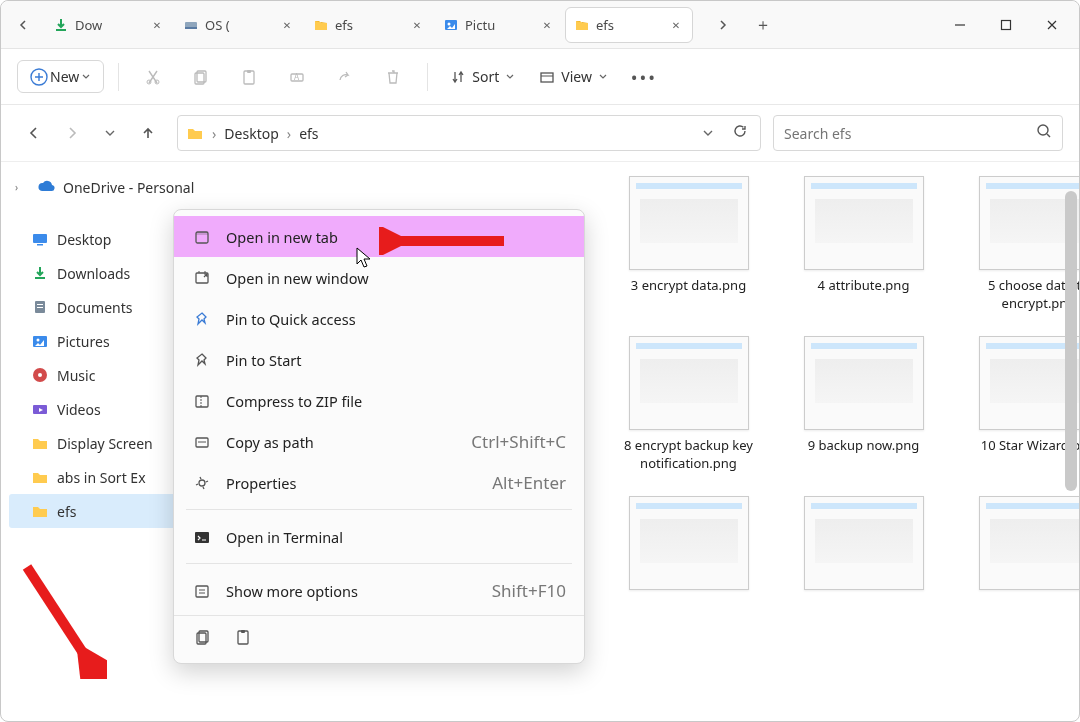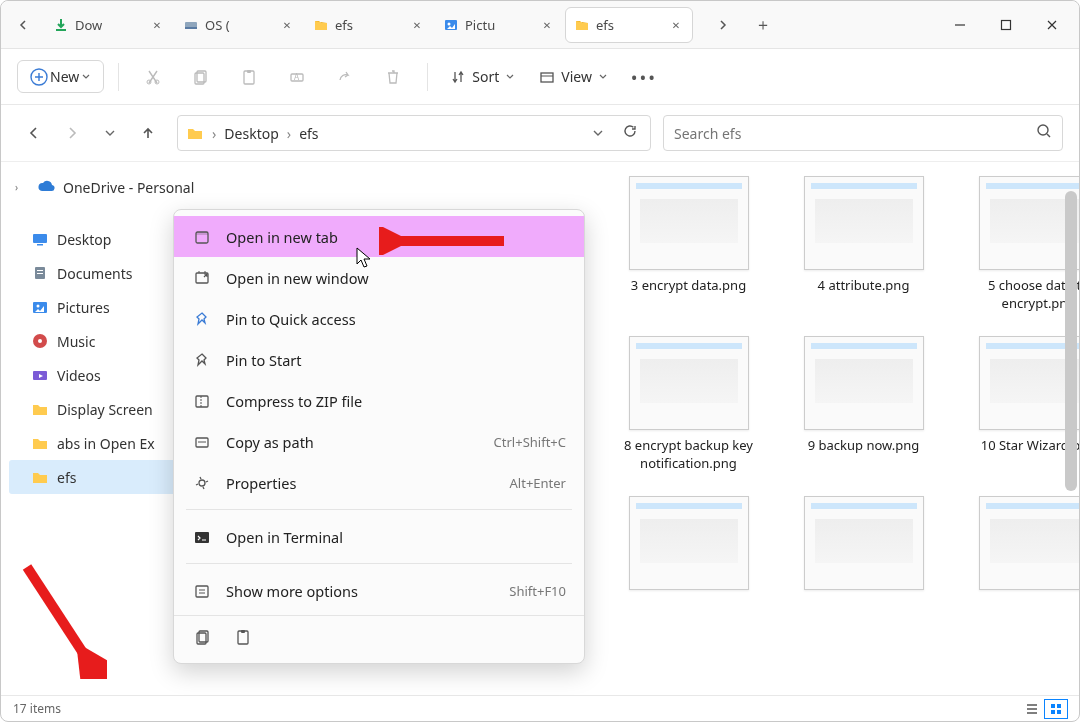--- a/index.html
+++ b/index.html
@@ -33,21 +33,21 @@
 
 .addrrow { height: 56px; display: flex; align-items: center; padding: 0 16px; gap: 12px; }
 .navbtns { display: flex; gap: 4px; }
 .navbtn { width: 34px; height: 34px; display: flex; align-items: center; justify-content: center; color: #5a5a5a; border-radius: 4px; cursor: pointer; }
 .navbtn.disabled { color: #b8b8b8; }
 .addressbar { flex: 1; height: 36px; border: 1px solid #d8d8d8; border-radius: 4px; display: flex; align-items: center; padding: 0 8px; gap: 8px; color: #333; font-size: 14px; }
 .addressbar .crumb { display: flex; align-items: center; gap: 6px; }
 .addressbar .sep { color: #888; }
 .addressbar .spacer { flex: 1; }
 .addr-icon { color: #666; width: 24px; text-align: center; cursor: pointer; }
-.searchbox { width: 400px; height: 36px; border: 1px solid #d8d8d8; border-radius: 4px; display: flex; align-items: center; padding: 0 10px; color: #888; font-size: 14px; }
+.searchbox { width: 290px; height: 36px; border: 1px solid #d8d8d8; border-radius: 4px; display: flex; align-items: center; padding: 0 10px; color: #888; font-size: 14px; }
 .searchbox input { border: none; outline: none; flex: 1; font-size: 14px; color: #333; background: transparent; }
 .search-icon { color: #555; }
 
 
 .mainsplit { flex: 1; display: flex; overflow: hidden; border-top: 1px solid #eee; }
 
 
 .navpane { width: 214px; padding: 8px 0 8px 8px; overflow: hidden; font-size: 14px; color: #333; border-right: 1px solid transparent; }
 .tree-row { display: flex; align-items: center; height: 34px; padding-left: 6px; gap: 8px; cursor: pointer; border-radius: 3px; white-space: nowrap; }
 .tree-row.selected { background: #d9ecfc; }
@@ -70,21 +70,21 @@
 .statusbar .spacer { flex: 1; }
 .sb-icon { width: 22px; height: 18px; display:flex; align-items:center; justify-content:center; color:#555; margin-left:2px; cursor:pointer; }
 .sb-icon.active { outline: 1px solid #0a84ff; }
 
 
 .contextmenu { position: absolute; left: 172px; top: 208px; width: 412px; background: #fbfbfb; border: 1px solid #d8d8d8; border-radius: 8px; box-shadow: 0 8px 24px rgba(0,0,0,0.18); padding: 6px 0; font-size: 14.5px; color: #222; z-index: 50; }
 .cm-item { height: 41px; display: flex; align-items: center; padding: 0 18px; gap: 14px; cursor: pointer; }
 .cm-item.highlight { background: #f0abfc; }
 .cm-item .cm-icon { width: 20px; height: 20px; color: #555; display: flex; align-items: center; justify-content: center; }
 .cm-item .cm-label { flex: 1; }
-.cm-item .cm-shortcut { color: #777; font-size: 13px; }
+.cm-item .cm-shortcut { color: #777; font-size: 17px; }
 .cm-sep { height: 1px; background: #e4e4e4; margin: 6px 12px; }
 .cm-bottom { height: 42px; display: flex; align-items: center; padding: 0 18px; gap: 18px; border-top: 1px solid #e4e4e4; margin-top: 4px; }
 .cm-bottom .btmicon { width: 22px; height: 22px; color: #555; display:flex; align-items:center; justify-content:center; cursor:pointer; }
 
 
 .annot-arrow { position: absolute; z-index: 60; }
 .annot-arrow.red1 { left: 378px; top: 226px; }
 .annot-arrow.red2 { left: 16px; top: 558px; }
 
 
@@ -338,20 +338,29 @@
             <svg width="18" height="18">
               <rect x="2" y="4" width="14" height="9" rx="1" fill="#3b8beb"></rect>
               <rect x="6" y="14" width="6" height="1.5" fill="#3b8beb"></rect>
             </svg>
           </span>
         <span>Desktop</span>
       </div>
       <div class="tree-row indent">
         <span class="tree-icon">
             <svg width="18" height="18">
+              <path d="M9 3v8M6 8l3 3 3-3" stroke="#23a55a" stroke-width="2" fill="none"></path>
+              <path d="M4 14h10" stroke="#23a55a" stroke-width="2"></path>
+            </svg>
+          </span>
+        <span>Downloads</span>
+      </div>
+      <div class="tree-row indent">
+        <span class="tree-icon">
+            <svg width="18" height="18">
               <rect x="4" y="3" width="10" height="12" rx="1" fill="#7a8a9a"></rect>
               <rect x="6" y="6" width="6" height="1" fill="#fff"></rect>
               <rect x="6" y="9" width="6" height="1" fill="#fff"></rect>
             </svg>
           </span>
         <span>Documents</span>
       </div>
       <div class="tree-row indent">
         <span class="tree-icon">
             <svg width="18" height="18">
@@ -387,21 +396,21 @@
             </svg>
           </span>
         <span>Display Screen</span>
       </div>
       <div class="tree-row indent">
         <span class="tree-icon">
             <svg width="18" height="18">
               <path d="M2 5h5l2 2h7v8H2z" fill="#ffcb4f"></path>
             </svg>
           </span>
-        <span>abs in Open Ex</span>
+        <span>abs in Sort Ex</span>
       </div>
       <div class="tree-row indent selected">
         <span class="tree-icon">
             <svg width="18" height="18">
               <path d="M2 5h5l2 2h7v8H2z" fill="#ffcb4f"></path>
             </svg>
           </span>
         <span>efs</span>
       </div>
     </div>
@@ -466,37 +475,20 @@
         <div class="file-item">
           <div class="thumb">
               <div class="topbar"></div>
               <div class="blob"></div>
             </div>
         </div>
       </div>
     </div>
   </div>
 
-  <div class="statusbar">
-    <span>17 items</span>
-    <span class="spacer"></span>
-    <span class="sb-icon">
-      <svg width="14" height="14">
-          <path d="M2 3h10M2 7h10M2 11h10" stroke="#555" stroke-width="1.4"></path>
-        </svg>
-    </span>
-    <span class="sb-icon active">
-      <svg width="14" height="14">
-          <rect x="2" y="2" width="4" height="4" fill="#0a84ff"></rect>
-          <rect x="8" y="2" width="4" height="4" fill="#0a84ff"></rect>
-          <rect x="2" y="8" width="4" height="4" fill="#0a84ff"></rect>
-          <rect x="8" y="8" width="4" height="4" fill="#0a84ff"></rect>
-        </svg>
-    </span>
-  </div>
 
   <div class="vscrollbar"></div>
 
   <div class="contextmenu">
     <div class="cm-item highlight">
       <span class="cm-icon">
           <svg width="18" height="18">
             <rect x="3" y="4" width="12" height="11" rx="1.5" stroke="#555" fill="none" stroke-width="1.3"></rect>
             <rect x="3" y="4" width="12" height="3" fill="#555" opacity="0.25"></rect>
           </svg>

